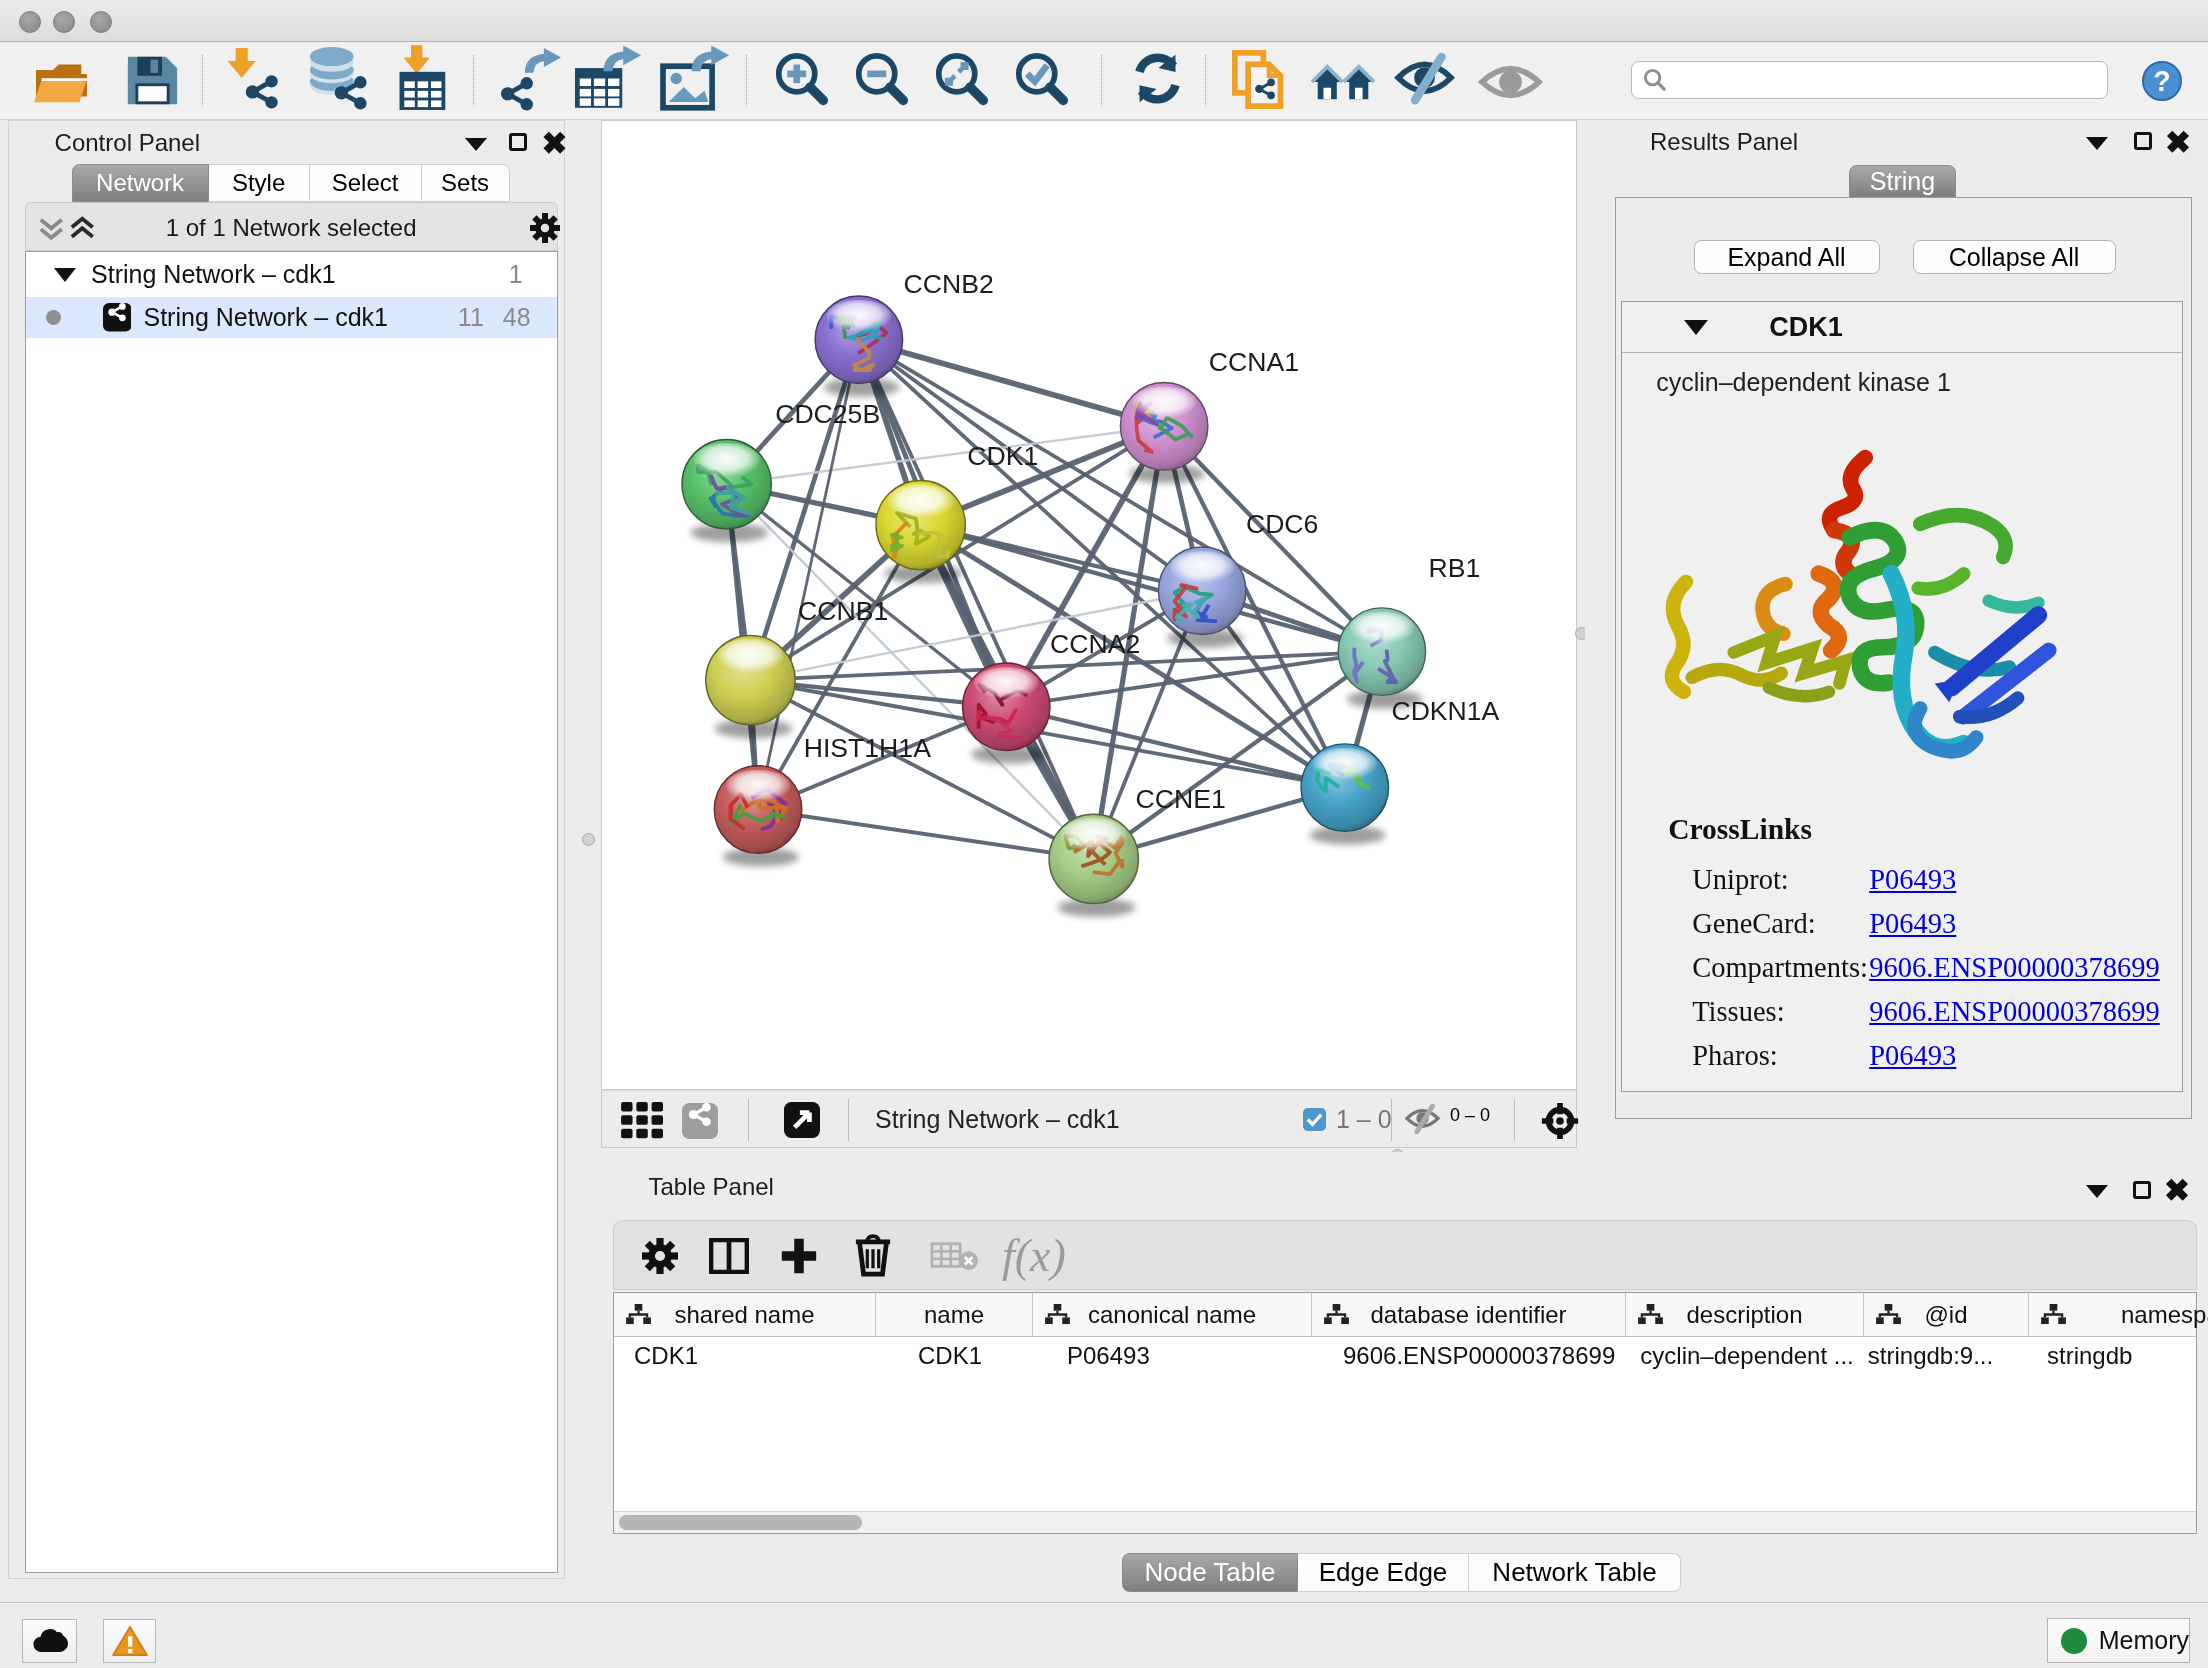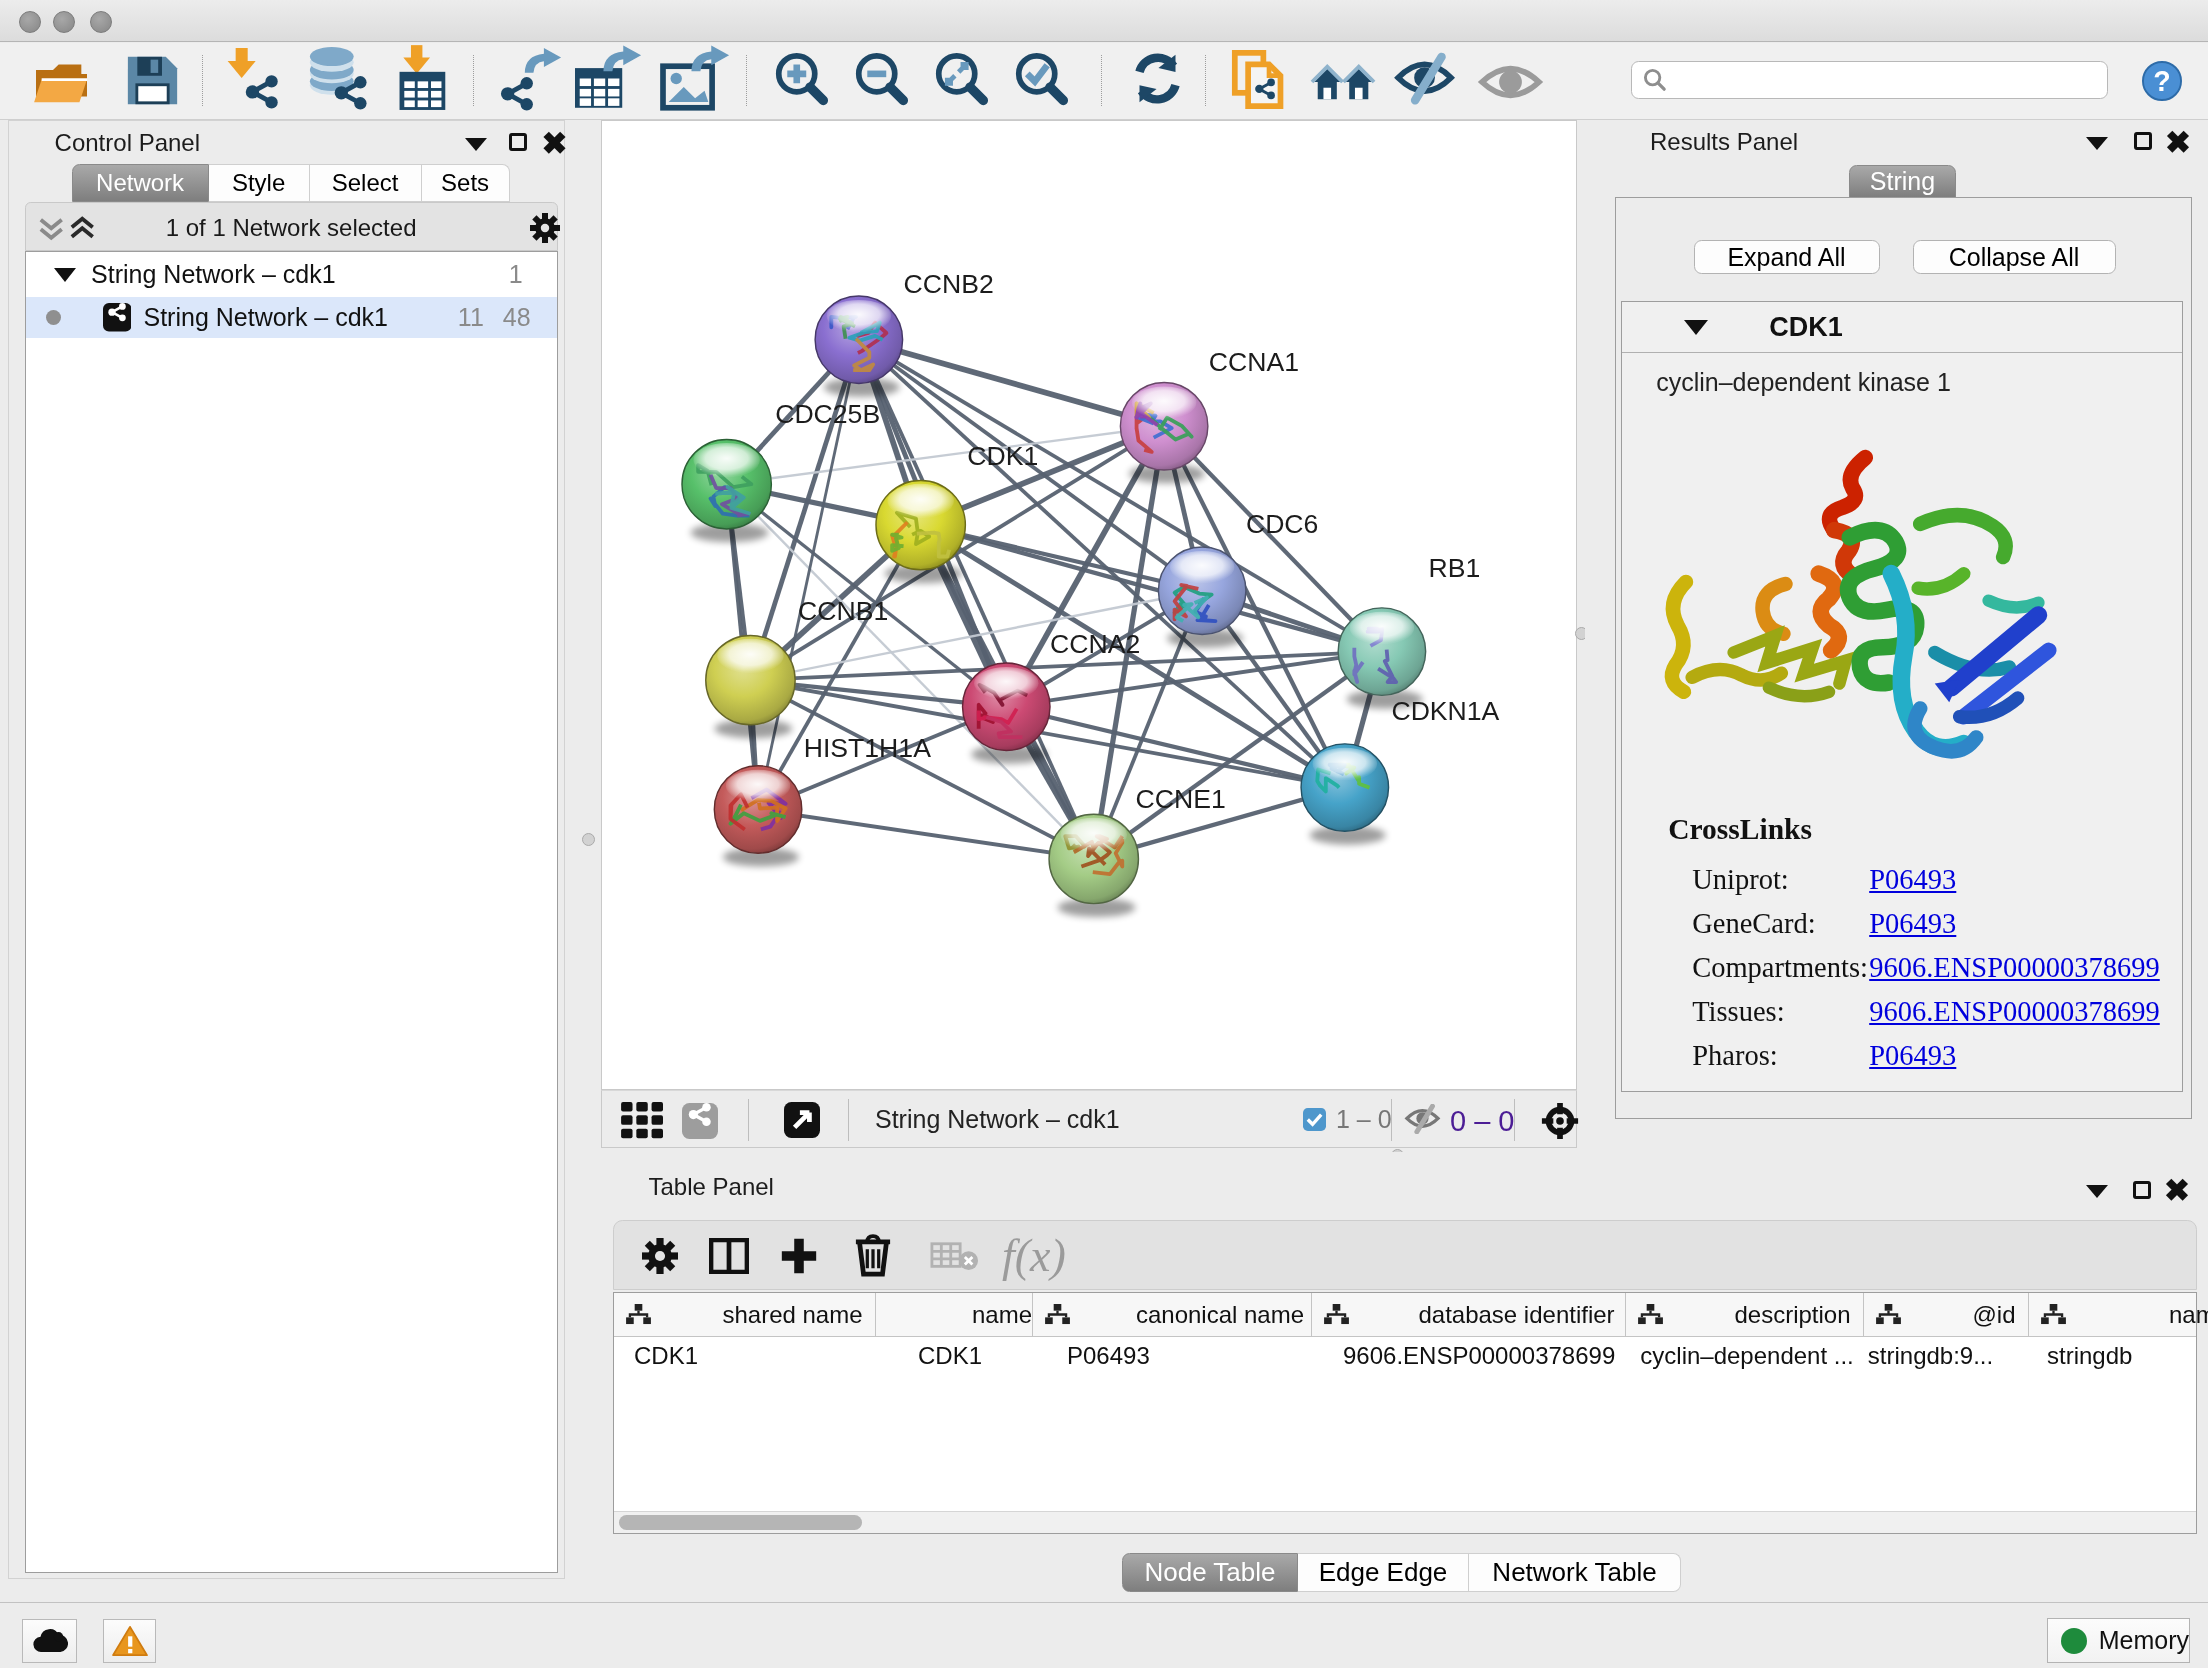--- a/index.html
+++ b/index.html
@@ -3,21 +3,21 @@
 <style>
 * { margin:0; padding:0; box-sizing:border-box; }
 html,body { width:2208px; height:1668px; font-family:"Liberation Sans", sans-serif; background:#ececec; overflow:hidden; position:relative; }
 .abs { position:absolute; }
 .panel-title { font-size:24px; color:#1c1c1c;margin-left:26px; }
 .tri { position:absolute;width:0;height:0;border-left:11.4px solid transparent;border-right:11.4px solid transparent;border-top:13.3px solid #111; }
 .sq { position:absolute;width:18px;height:18px;border:3.8px solid #111;border-radius:2.9px; }
 .xx { position:absolute;font-size:31px;font-weight:bold;color:#111;line-height:23px; }
 .hc { position:relative;border-right:1px solid #c4c4c4;display:flex;align-items:center; }
 .hc svg { position:absolute;left:12.4px;top:11.4px; }
-.hc span { position:absolute;left:50%;transform:translateX(-50%);white-space:nowrap;margin-left:48px; }
+.hc span { position:absolute;left:50%;transform:translateX(-50%);white-space:nowrap; }
 </style></head>
 <body>
 
 <div class="abs" style="left:0;top:0;width:2208px;height:42px;background:linear-gradient(#ececec,#dcdcdc);border-bottom:1px solid #b5b5b5">
   <div class="abs" style="left:19px;top:11.4px;width:22px;height:22px;border-radius:50%;background:radial-gradient(circle at 40% 35%,#a8a8a8,#868686);border:1px solid #7c7c7c"></div>
   <div class="abs" style="left:53px;top:11.4px;width:22px;height:22px;border-radius:50%;background:radial-gradient(circle at 40% 35%,#a8a8a8,#868686);border:1px solid #7c7c7c"></div>
   <div class="abs" style="left:90px;top:11.4px;width:22px;height:22px;border-radius:50%;background:radial-gradient(circle at 40% 35%,#a8a8a8,#868686);border:1px solid #7c7c7c"></div>
 </div>
 
 <div class="abs" style="left:0;top:43px;width:2208px;height:77px;background:#f0f0f0;border-bottom:1px solid #cfcfcf">
@@ -503,21 +503,21 @@
         <path d="M5 12 L10 17 L19 7" stroke="#fff" stroke-width="3.5" fill="none"></path>
       </svg>
   </div>
   <div class="abs" style="left:734px;top:14.3px;font-size:25px;color:#777">1 – 0</div>
   <div class="abs" style="left:789px;top:7.6px;height:42px;border-left:1px solid #bdbdbd"></div>
   <svg width="38" height="30" viewBox="0 0 66 54" style="position:absolute;left:802px;top:13.3px">
       <path d="M4 26 Q32 -2 60 26 Q32 54 4 26 Z" fill="none" stroke="#777" stroke-width="6"></path>
       <circle cx="32" cy="26" r="11" fill="#777"></circle>
       <path d="M50 4 L22 50" stroke="#aaa" stroke-width="9" stroke-linecap="round"></path>
     </svg>
-  <div class="abs" style="left:848px;top:14.3px;font-size:29px;color:#4c1d95">0 – 0</div>
+  <div class="abs" style="left:848px;top:14.3px;font-size:18px;color:#000000">0 – 0</div>
   <div class="abs" style="left:912px;top:7.6px;height:42px;border-left:1px solid #bdbdbd"></div>
   <svg width="40" height="40" viewBox="0 0 42 42" style="position:absolute;left:938px;top:9.5px">
     <circle cx="21" cy="21" r="12" fill="none" stroke="#111" stroke-width="6"></circle>
     <path d="M21 2 L21 14 M21 28 L21 40 M2 21 L14 21 M28 21 L40 21" stroke="#111" stroke-width="6"></path>
     <circle cx="21" cy="21" r="4" fill="#111"></circle>
   </svg>
 </div>
 
 <div class="abs" style="left:582px;top:833px;width:13.3px;height:13.3px;border-radius:50%;background:#d2d2d2;border:1px solid #aaa"></div>
 <div class="abs" style="left:1575px;top:627px;width:13.3px;height:13.3px;border-radius:50%;background:#d2d2d2;border:1px solid #aaa"></div>

